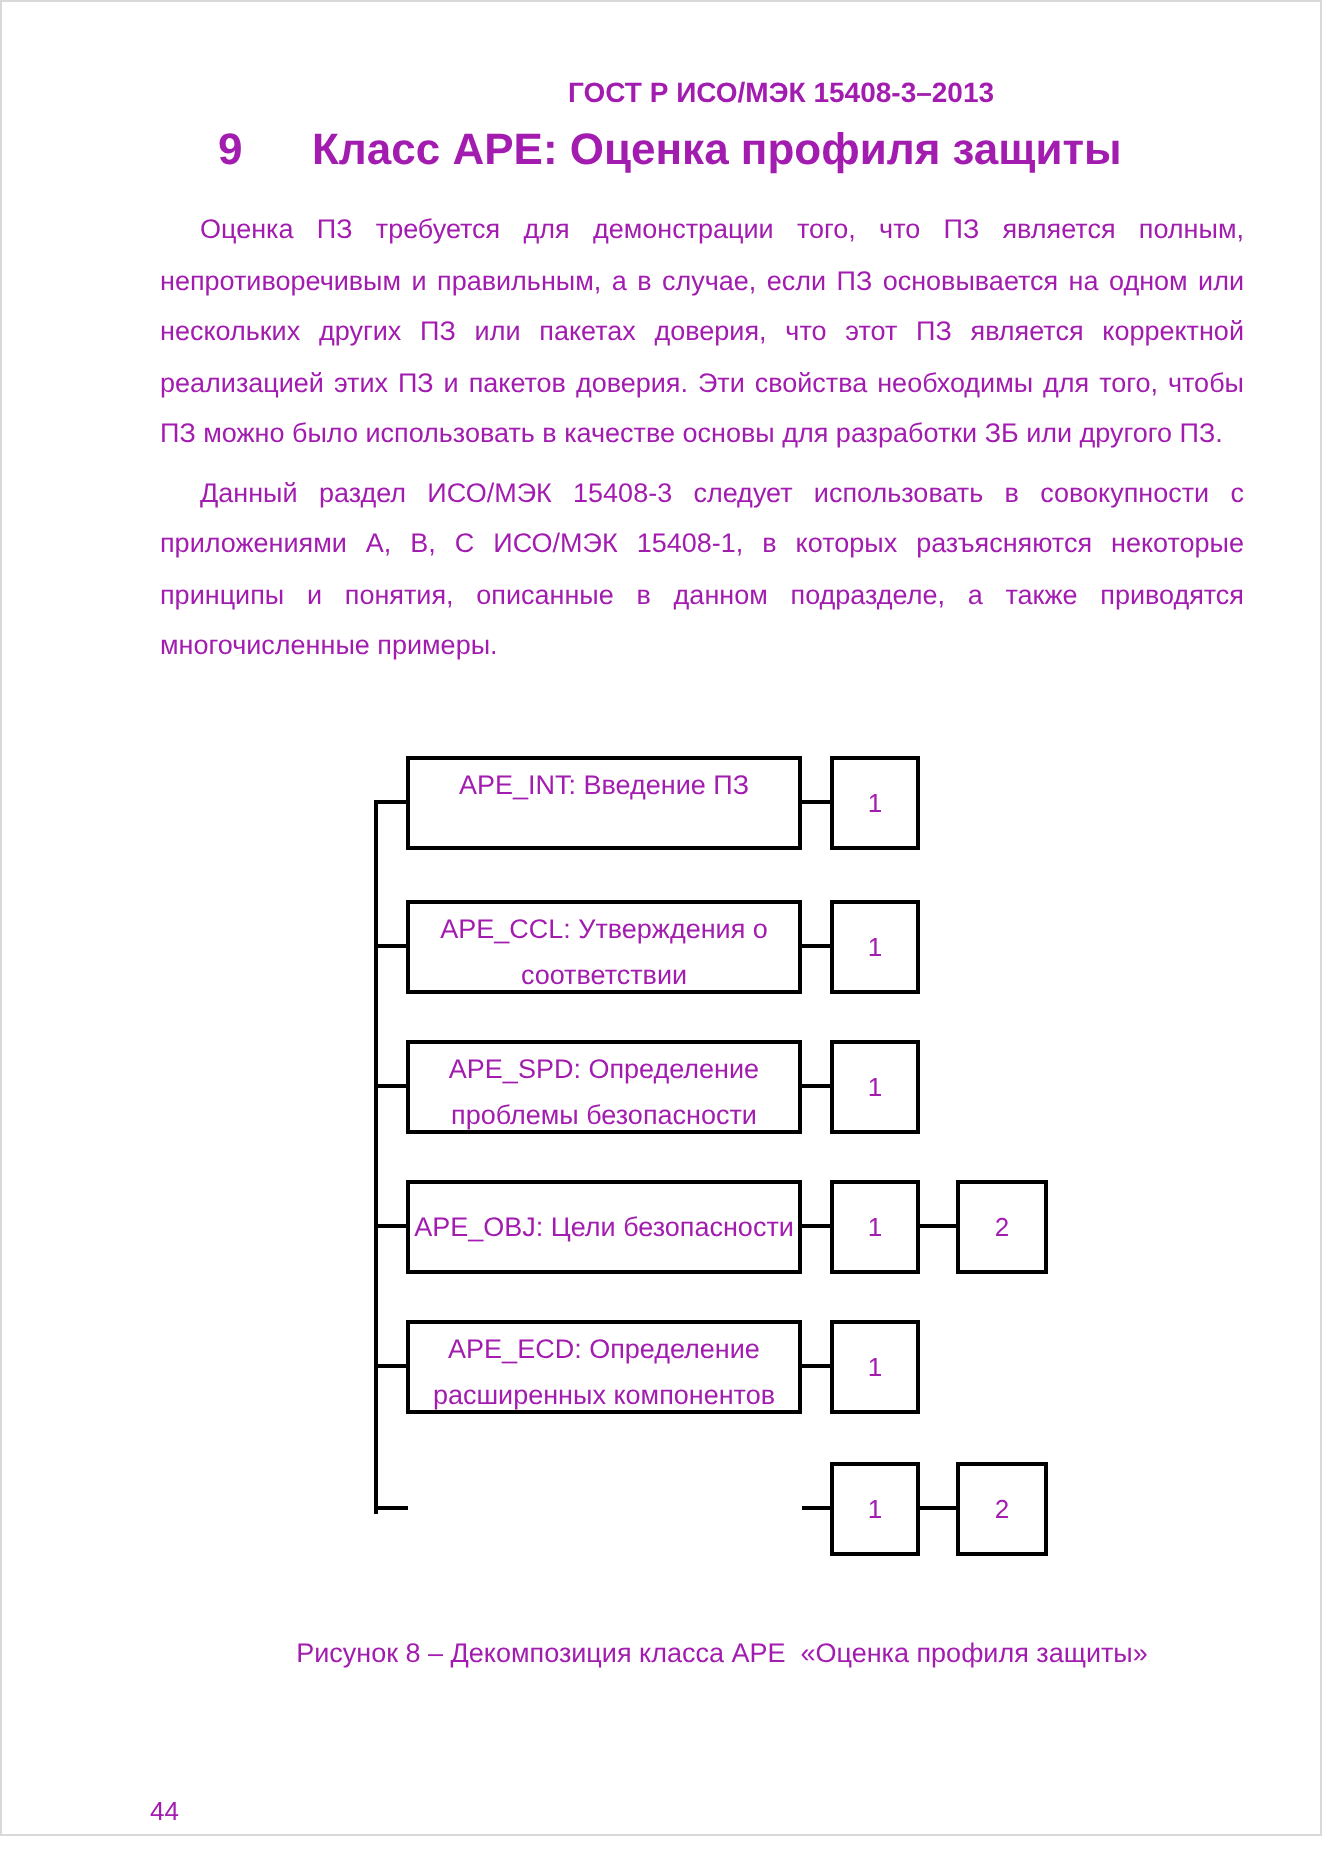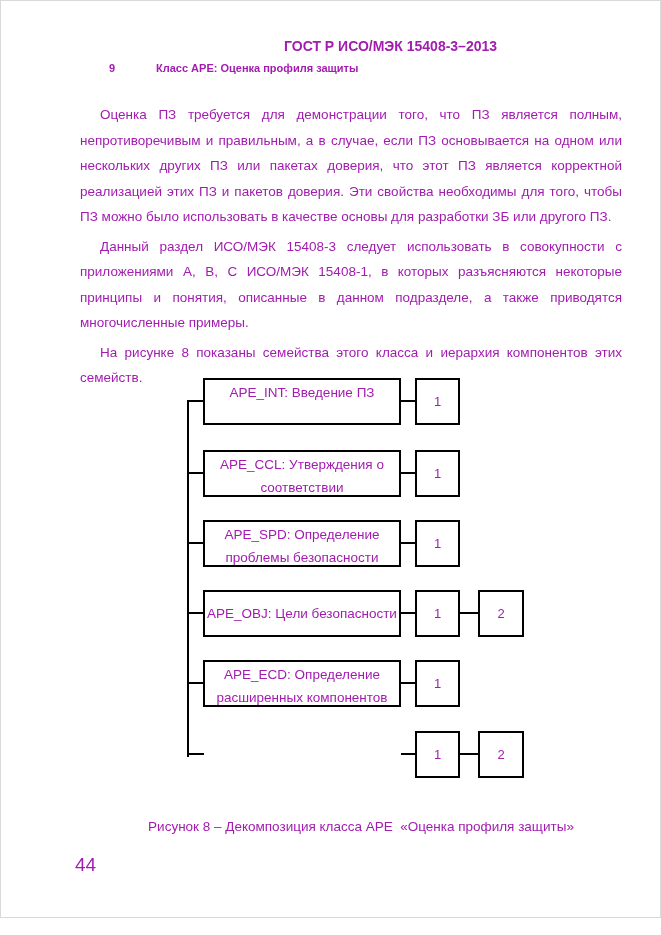--- a/index.html
+++ b/index.html
@@ -7,21 +7,21 @@
     position:relative; width:661px; height:918px; background:#ffffff;
     font-family:"Liberation Sans", sans-serif; color:#a21caf;
     border:1px solid #d9d9d9; box-sizing:border-box; overflow:hidden;
   }
   .running-header {
     position:absolute; left:283px; top:37px;
     font-weight:bold; font-size:14px; white-space:nowrap;
   }
   .section-heading {
     position:absolute; left:108px; top:61px;
-    font-weight:bold; font-size:11px; white-space:nowrap;
+    font-weight:bold; font-size:22px; white-space:nowrap;
   }
   .sec-num { display:inline-block; width:47px; }
   .body-text {
     position:absolute; left:75px; top:97px; width:550px;
     font-size:13.5px; line-height:25.5px;
   }
   .body-text p {
     margin:4px; text-indent:20px;
     text-align:justify; text-align-last:left;
   }
@@ -45,37 +45,36 @@
     border:2px solid #000; box-sizing:border-box; background:#fff;
     display:flex; align-items:center; justify-content:center; font-size:13px;
   }
   .cbox.thick { border-width:2.5px; }
   .c1 { left:227px; }
   .c2 { left:290px; width:46px; }
   .fig-caption {
     position:absolute; left:60px; top:781px; width:600px;
     text-align:center; font-size:13.5px; white-space:pre-wrap;margin-top:37px;
   }
-  .page-number { position:absolute; left:74px; top:853px; font-size:19px; }
+  .page-number { position:absolute; left:74px; top:897px; font-size:13px; }
 </style>
 </head>
 <body>
 
 <div class="page">
 
   <div class="running-header">ГОСТ Р ИСО/МЭК 15408-3–2013</div>
 
   <div class="section-heading">
     <span class="sec-num">9</span><span>Класс APE: Оценка профиля защиты</span>
   </div>
 
   <div class="body-text">
     <p>Оценка ПЗ требуется для демонстрации того, что ПЗ является полным, непротиворечивым и правильным, а в случае, если ПЗ основывается на одном или нескольких других ПЗ или пакетах доверия, что этот ПЗ является корректной реализацией этих ПЗ и пакетов доверия. Эти свойства необходимы для того, чтобы ПЗ можно было использовать в качестве основы для разработки ЗБ или другого ПЗ.</p>
     <p>Данный раздел ИСО/МЭК 15408-3 следует использовать в совокупности с приложениями A, B, C ИСО/МЭК 15408-1, в которых разъясняются некоторые принципы и понятия, описанные в данном подразделе, а также приводятся многочисленные примеры.</p>
-    <p>На рисунке 8 показаны семейства этого класса и иерархия компонентов этих семейств.</p>
   </div>
 
   <div class="spine"></div>
 
   <div class="frow" style="top:377px">
     <div class="stub"></div>
     <div class="fbox">
       <span class="flabel">APE_INT: Введение ПЗ</span>
     </div>
     <div class="conn1"></div>

